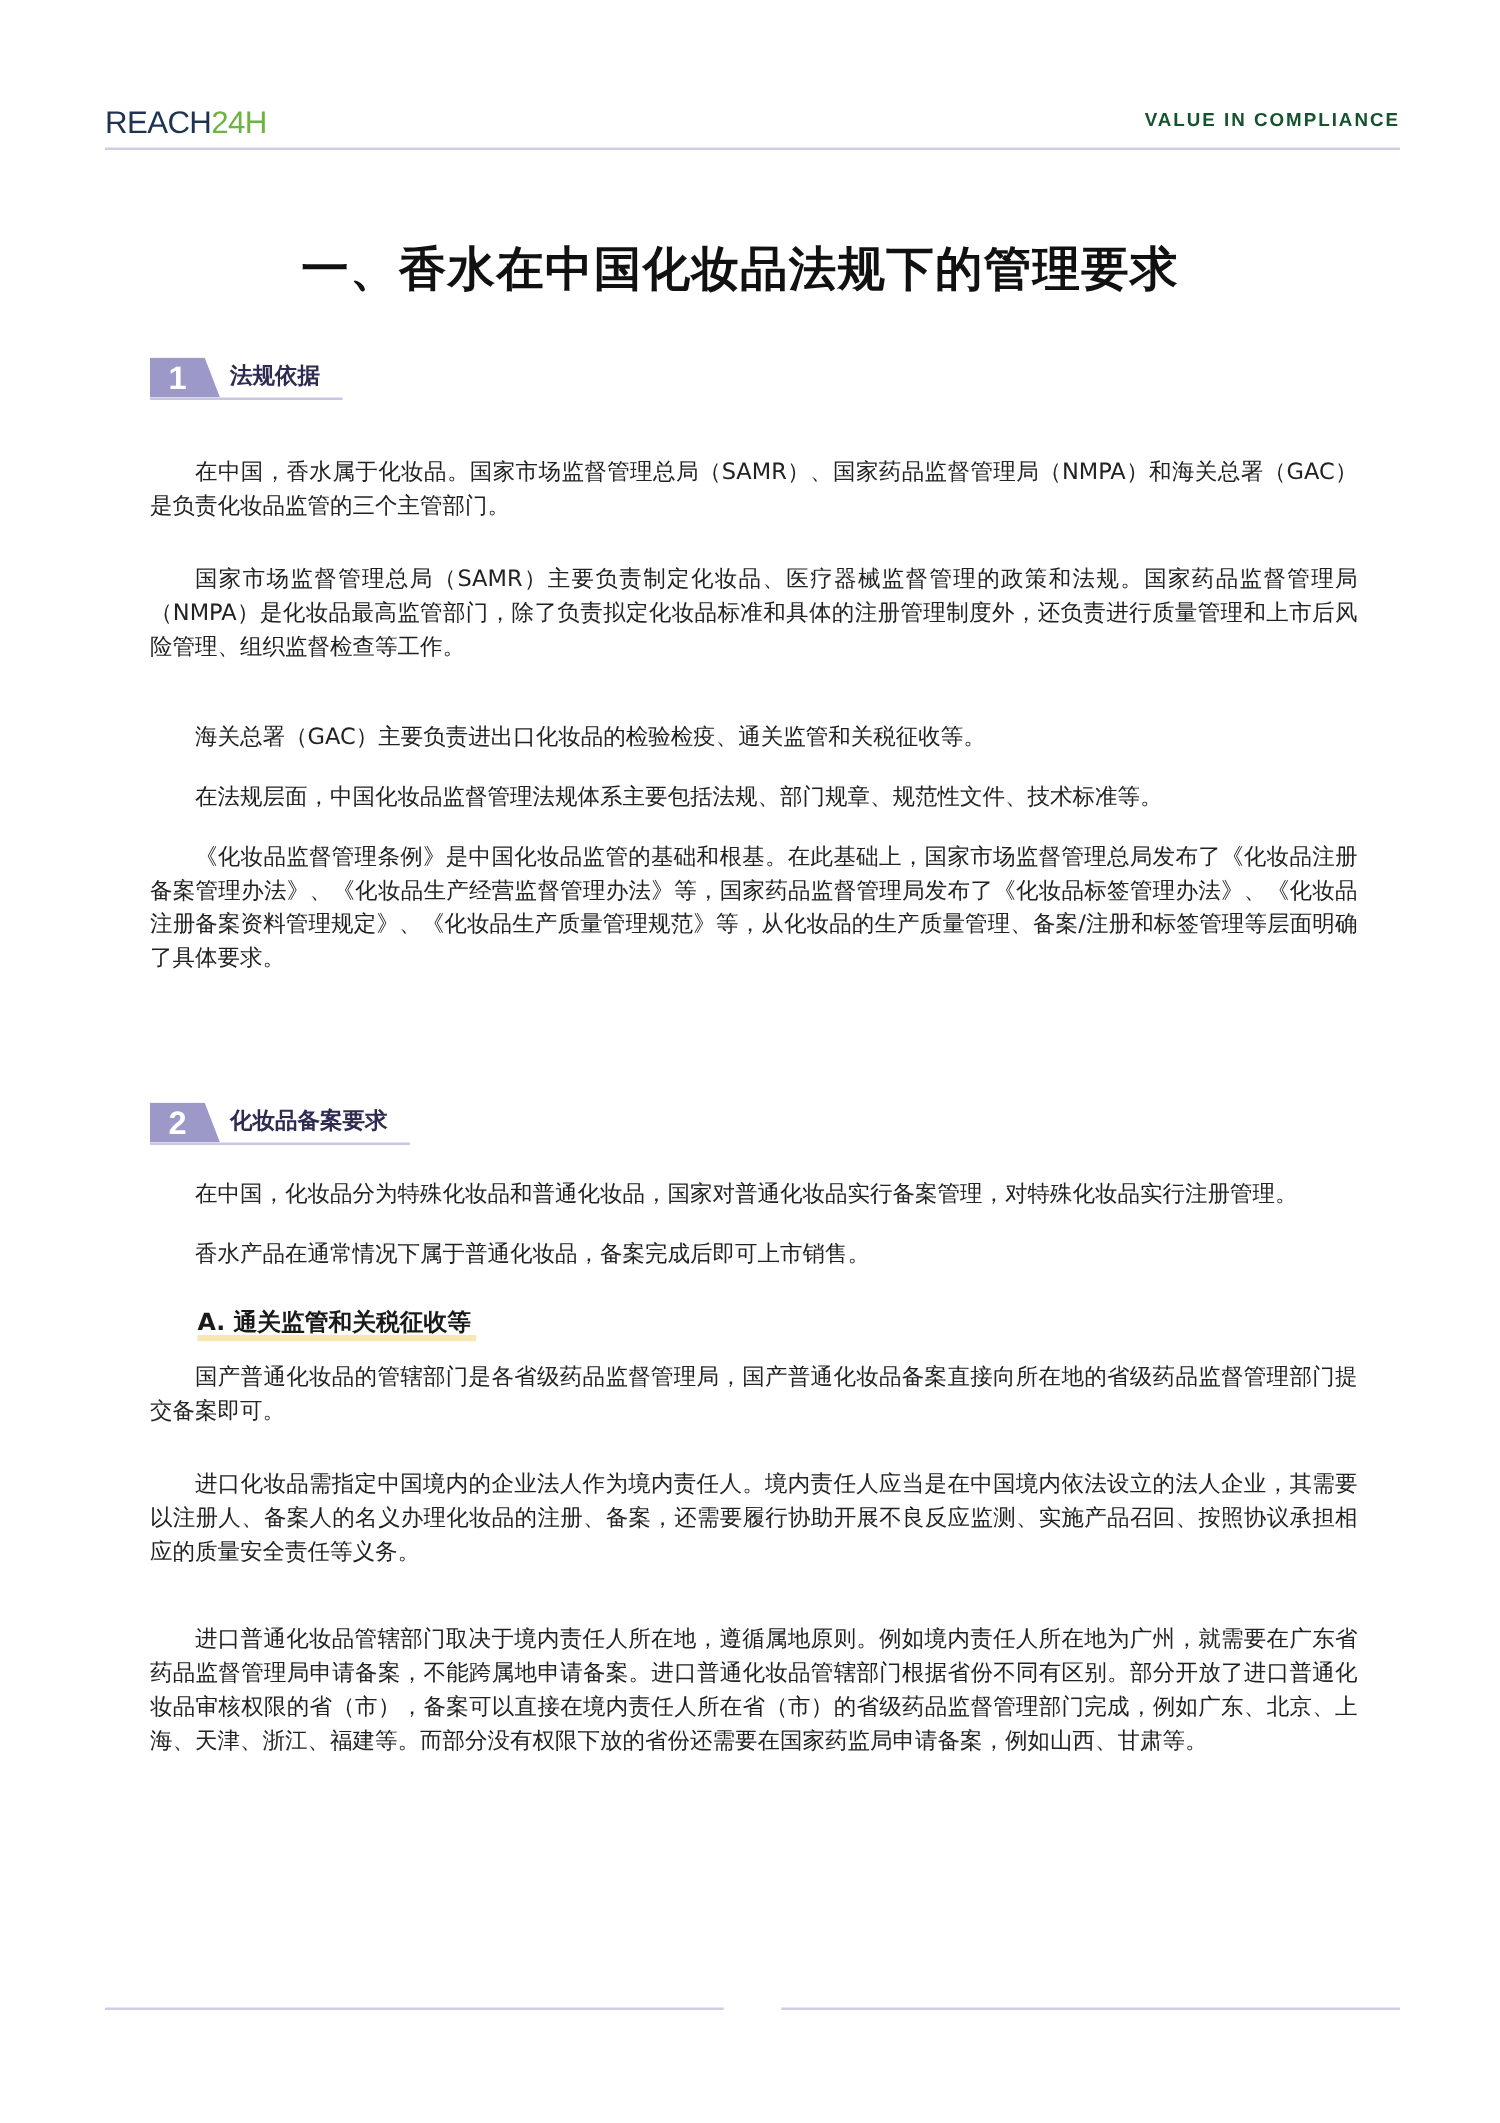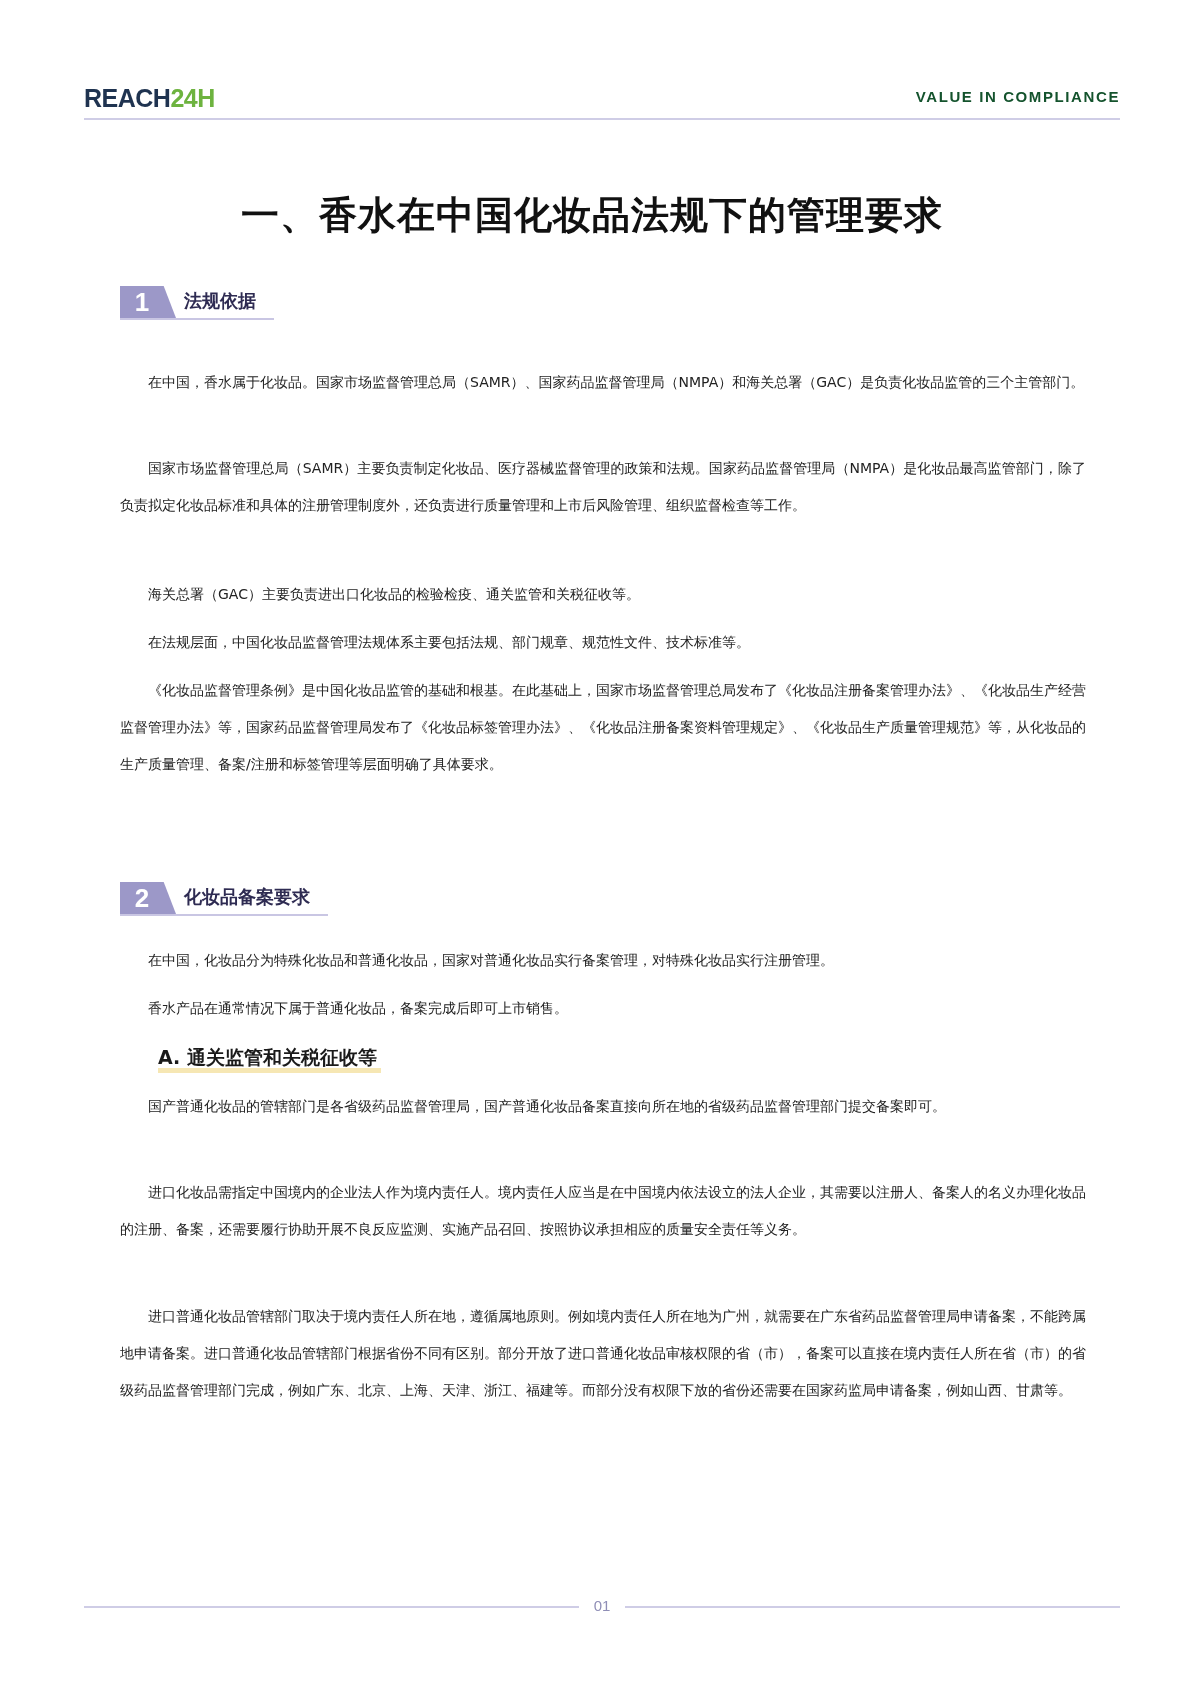--- a/index.html
+++ b/index.html
@@ -12,21 +12,21 @@
     }
     .header {
       position: absolute;
       left: 84px; top: 78px;
       width: 1036px; height: 42px;
       border-bottom: 2px solid #cfcde6;
     }
     .logo {
       position: absolute; left: 0; top: 6px;
       font-family: "Liberation Sans", sans-serif;
-      font-size: 25px; font-weight: bold; letter-spacing: -0.5px;
+      font-size: 25px; font-weight: normal; letter-spacing: -0.5px;
     }
     .logo .logo-a { color: #1f3350; }
     .logo .logo-b { color: #6db33f; }
     .tagline {
       position: absolute; right: 0; top: 10px;
       font-family: "Liberation Sans", sans-serif;
       font-size: 15px; letter-spacing: 1.6px; color: #14532d; font-weight: bold;
     }
     .main-title {
       position: absolute; left: 0; width: 1184px; top: 190px;
@@ -46,21 +46,21 @@
       display: flex; align-items: center; justify-content: center;
       clip-path: polygon(0 0, 78% 0, 100% 100%, 0 100%);
       padding-right: 12px;
     }
     .section-title {
       font-size: 18px; font-weight: bold; color: #2e2b52;
       padding: 0 18px 0 8px; line-height: 34px;
     }
     .body-text {
       position: absolute; left: 120px; width: 966px;
-      font-size: 14px; line-height: 37px; color: #222222;
+      font-size: 18px; line-height: 27px; color: #222222;
       text-align: justify;
     }
     .body-text p { text-indent: 2em; }
     .subhead {
       position: absolute; left: 158px;
       font-size: 19px; font-weight: bold; color: #1a1a1a;
       background: linear-gradient(to top, #f6e7b4 0, #f6e7b4 5px, transparent 5px);
       padding: 0 4px 2px 0;
     }
     .footer {
@@ -129,15 +129,14 @@
 </div>
 <div class="body-text" style="top:1174px;">
   <p>进口化妆品需指定中国境内的企业法人作为境内责任人。境内责任人应当是在中国境内依法设立的法人企业，其需要以注册人、备案人的名义办理化妆品的注册、备案，还需要履行协助开展不良反应监测、实施产品召回、按照协议承担相应的质量安全责任等义务。</p>
 </div>
 <div class="body-text" style="top:1298px;">
   <p>进口普通化妆品管辖部门取决于境内责任人所在地，遵循属地原则。例如境内责任人所在地为广州，就需要在广东省药品监督管理局申请备案，不能跨属地申请备案。进口普通化妆品管辖部门根据省份不同有区别。部分开放了进口普通化妆品审核权限的省（市），备案可以直接在境内责任人所在省（市）的省级药品监督管理部门完成，例如广东、北京、上海、天津、浙江、福建等。而部分没有权限下放的省份还需要在国家药监局申请备案，例如山西、甘肃等。</p>
 </div>
 
 <div class="footer">
   <div class="line-l"></div>
-  <div class="page-num">01</div>
   <div class="line-r"></div>
 </div>
 
 </body></html>

